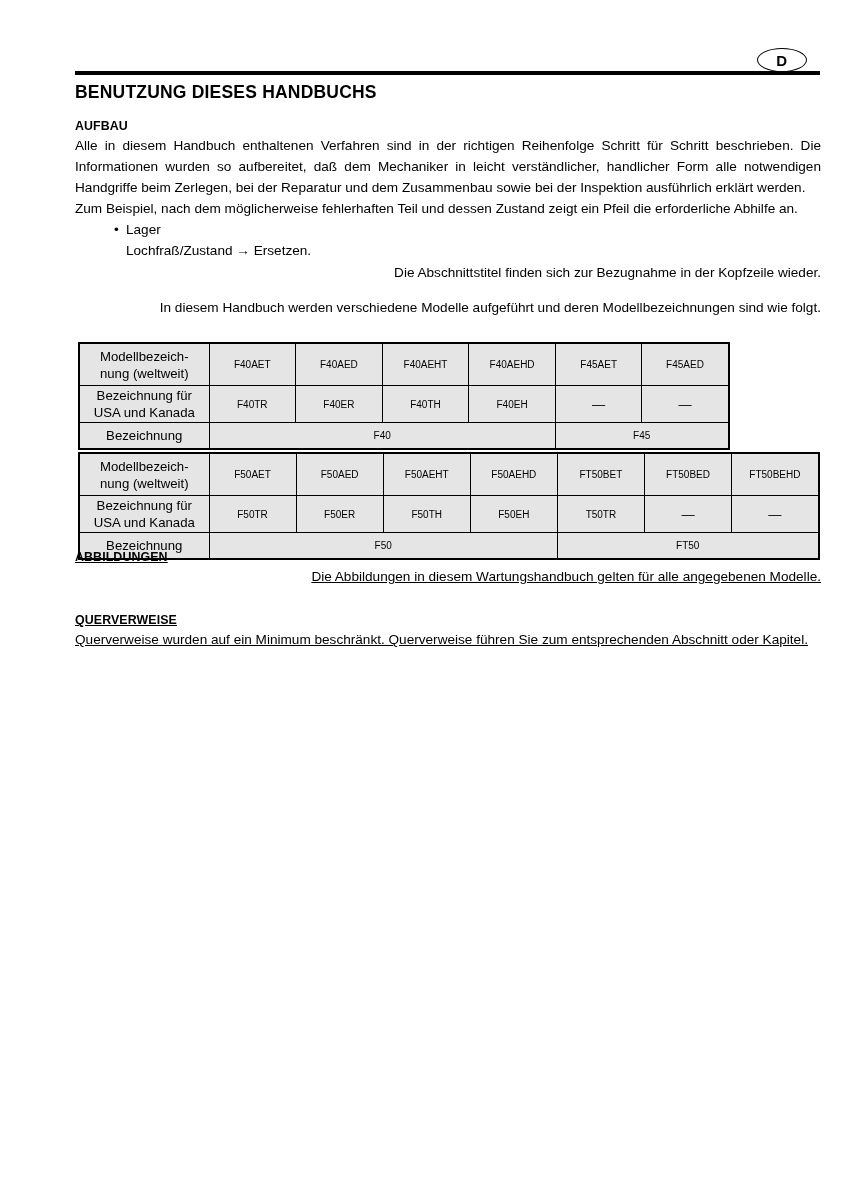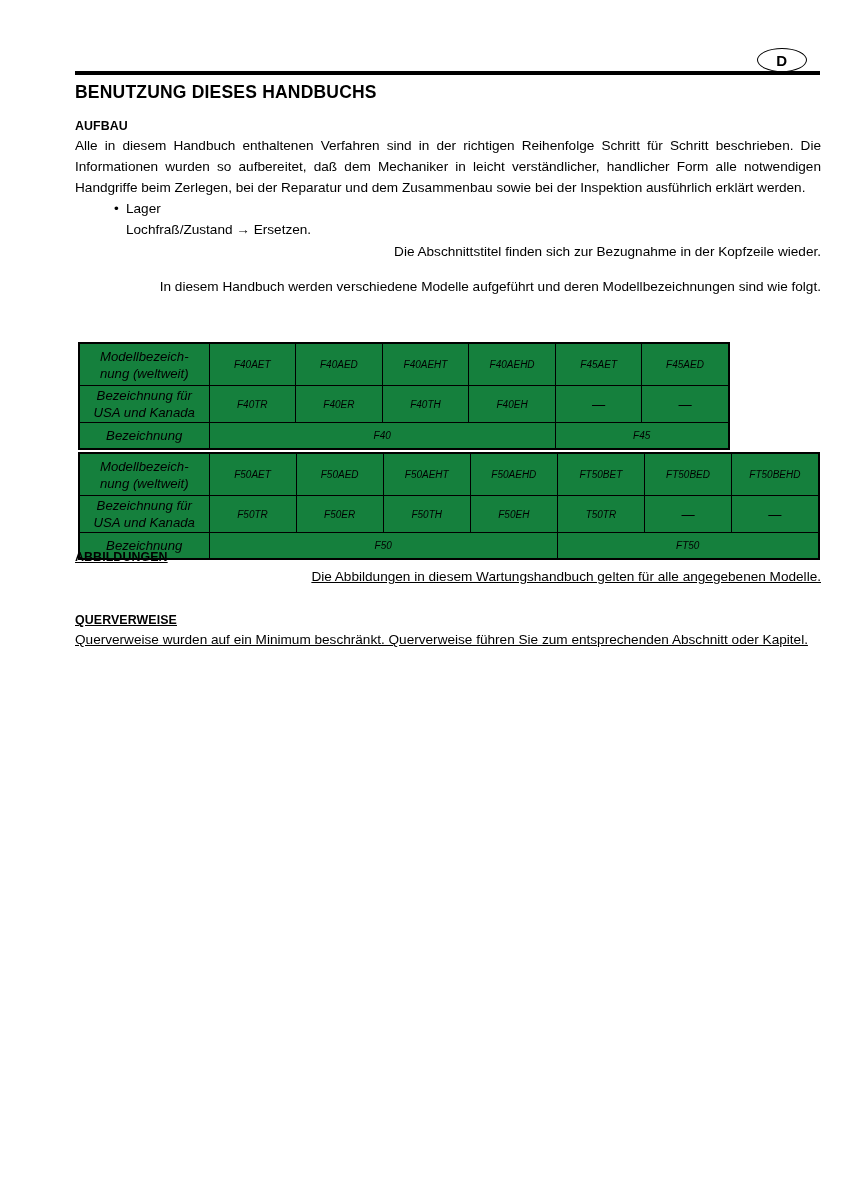--- a/index.html
+++ b/index.html
@@ -112,22 +112,21 @@
   .tables {
     position: absolute;
     left: 78px;
     top: 342px;
   }
 
   table.model-table {
     border-collapse: collapse;
     table-layout: fixed;
     font-size: 13px;
-    background: #15803d;
-    font-style: italic;
+    background: #e5e5e5;
   }
   table.model-table.t1 { width: 650px; }
   table.model-table.t2 { width: 740px; }
 
   table.model-table td {
     border: 1.2px solid #000;
     text-align: center;
     vertical-align: middle;
     padding: 0;
     line-height: 17px;
@@ -175,20 +174,21 @@
   </div>
 
   <div class="header-rule"></div>
 
   <div class="page-title">BENUTZUNG DIESES HANDBUCHS</div>
 
   <div class="content">
 
     <div class="sec-head">AUFBAU</div>
     <p class="para">Alle in diesem Handbuch enthaltenen Verfahren sind in der richtigen Reihenfolge Schritt für Schritt beschrieben. Die Informationen wurden so aufbereitet, daß dem Mechaniker in leicht verständlicher, handlicher Form alle notwendigen Handgriffe beim Zerlegen, bei der Reparatur und dem Zusammenbau sowie bei der Inspektion ausführlich erklärt werden.</p>
+    <p class="para">Zum Beispiel, nach dem möglicherweise fehlerhaften Teil und dessen Zustand zeigt ein Pfeil die erforderliche Abhilfe an.</p>
 
     <div class="bullet-block">
       <div class="bullet-line">
         <span class="dot">•</span>
         <span>Lager</span>
       </div>
       <div class="sub-line">Lochfraß/Zustand → Ersetzen.</div>
     </div>
 
     <p class="para last-natural">Die Abschnittstitel finden sich zur Bezugnahme in der Kopfzeile wieder.</p>

